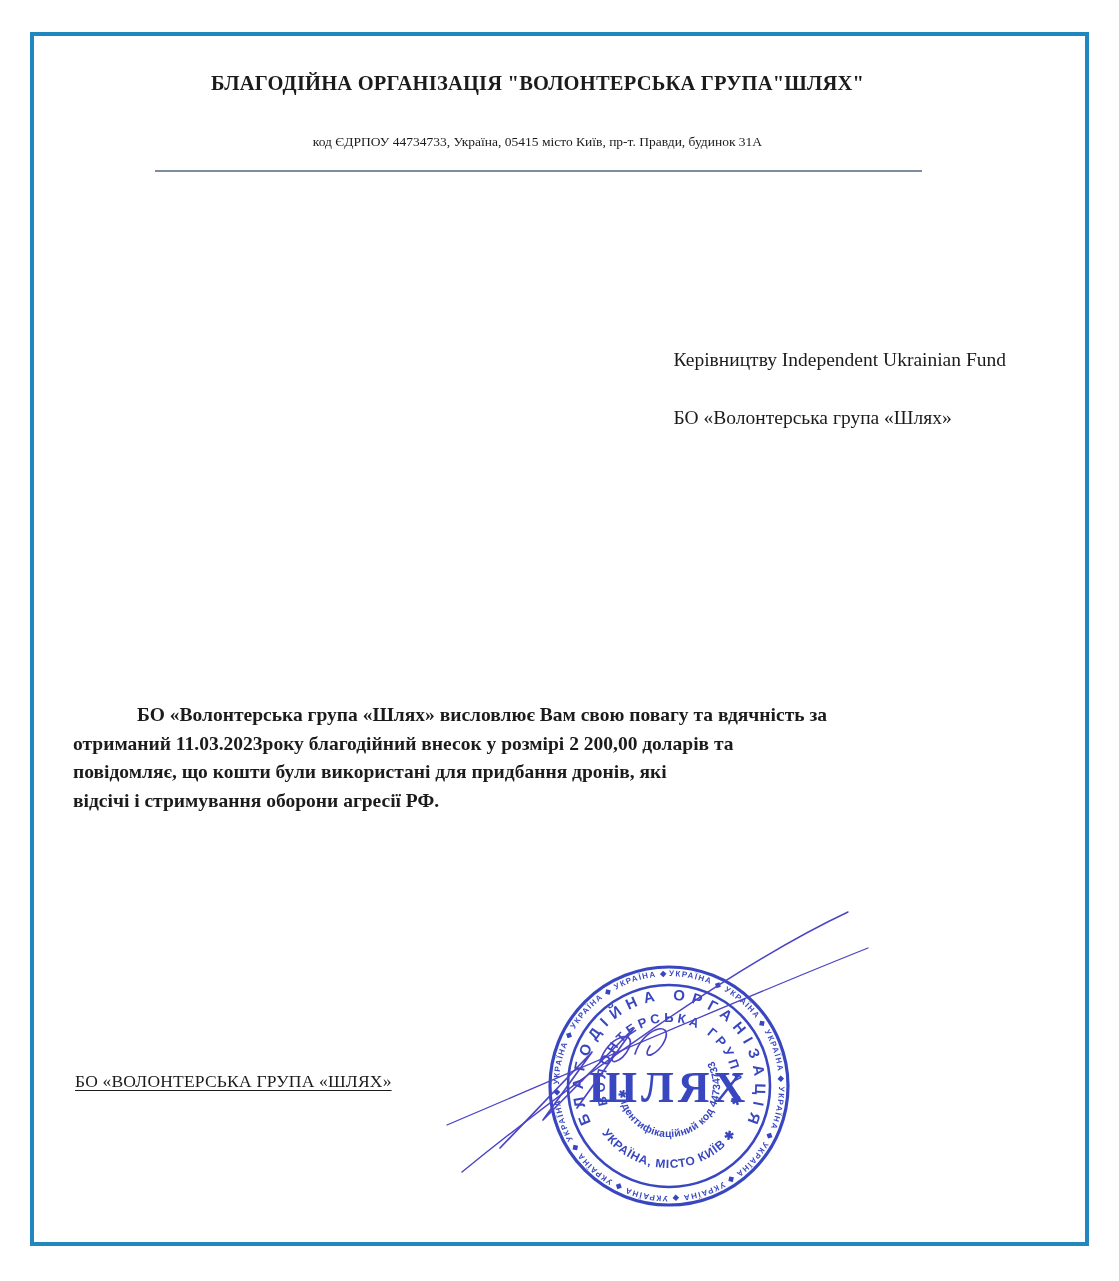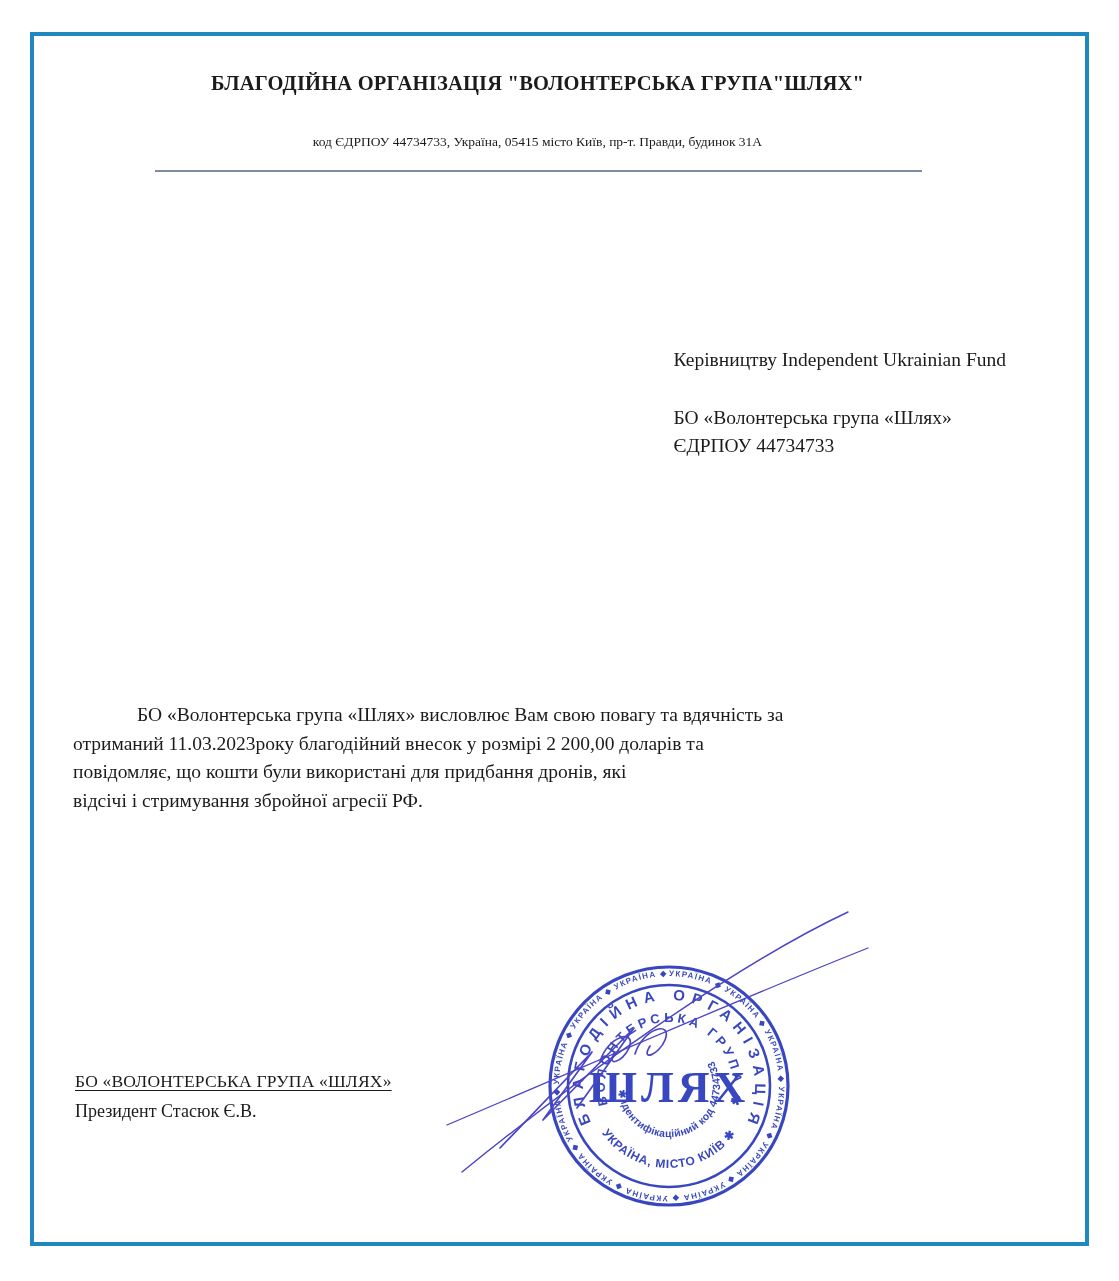--- a/index.html
+++ b/index.html
@@ -29,21 +29,21 @@
     position:absolute;left:155px;top:170px;width:767px;height:0;
     border-top:2px solid #7e8ca0;
   }
   .addressee{
     position:absolute;right:113px;top:346px;
     text-align:left;font-size:19.5px;line-height:28px;
   }
   .addressee .org-line{margin-top:30px;}
   .body-text{
     position:absolute;left:73px;top:701px;width:922px;
-    font-size:19.5px;line-height:28.7px;
+    font-size:19.5px;line-height:28.7px;font-weight:bold;
   }
   .body-text .line.indent{text-indent:64px;}
   .sign-block{
     position:absolute;left:75px;top:1066px;
     font-size:17.5px;line-height:30px;
   }
   .sign-org{
     text-decoration:underline;
     text-underline-offset:3px;
     letter-spacing:.2px;
@@ -64,33 +64,31 @@
 
   <div class="doc-title">БЛАГОДІЙНА ОРГАНІЗАЦІЯ "ВОЛОНТЕРСЬКА ГРУПА"ШЛЯХ"</div>
 
   <div class="doc-subtitle">код ЄДРПОУ 44734733, Україна, 05415 місто Київ, пр-т. Правди, будинок 31А</div>
 
   <div class="header-rule"></div>
 
   <div class="addressee">
     <div>Керівництву Independent Ukrainian Fund</div>
     <div class="org-line">БО «Волонтерська група «Шлях»</div>
-    <div>ЄДРПОУ 44734733</div>
   </div>
 
   <div class="body-text">
     <div class="line indent">БО «Волонтерська група «Шлях» висловлює Вам свою повагу та вдячність за</div>
     <div class="line">отриманий 11.03.2023року благодійний внесок у розмірі 2 200,00 доларів та</div>
     <div class="line">повідомляє, що кошти були використані для придбання дронів, які</div>
-    <div class="line">відсічі і стримування збройної агресії РФ.</div>
+    <div class="line">відсічі і стримування оборони агресії РФ.</div>
   </div>
 
   <div class="sign-block">
     <div class="sign-org">БО «ВОЛОНТЕРСЬКА ГРУПА «ШЛЯХ»</div>
-    <div class="sign-name">Президент Стасюк Є.В.</div>
   </div>
 
   <svg class="stamp-svg" viewBox="0 0 250 250">
     <defs>
       <path id="ringPath" d="M 125,15 A 110,110 0 1 1 124.9,15"></path>
       <path id="arcOuter" d="M 47.1,161.4 A 86,86 0 1 1 202.9,161.4"></path>
       <path id="arcInner" d="M 63.8,143.7 A 64,64 0 1 1 186.2,143.7"></path>
       <path id="arcCode" d="M 74.2,129.4 A 51,51 0 1 0 168.2,98"></path>
       <path id="arcBottom" d="M 57.8,172 A 82,82 0 0 0 192.2,172"></path>
     </defs>

